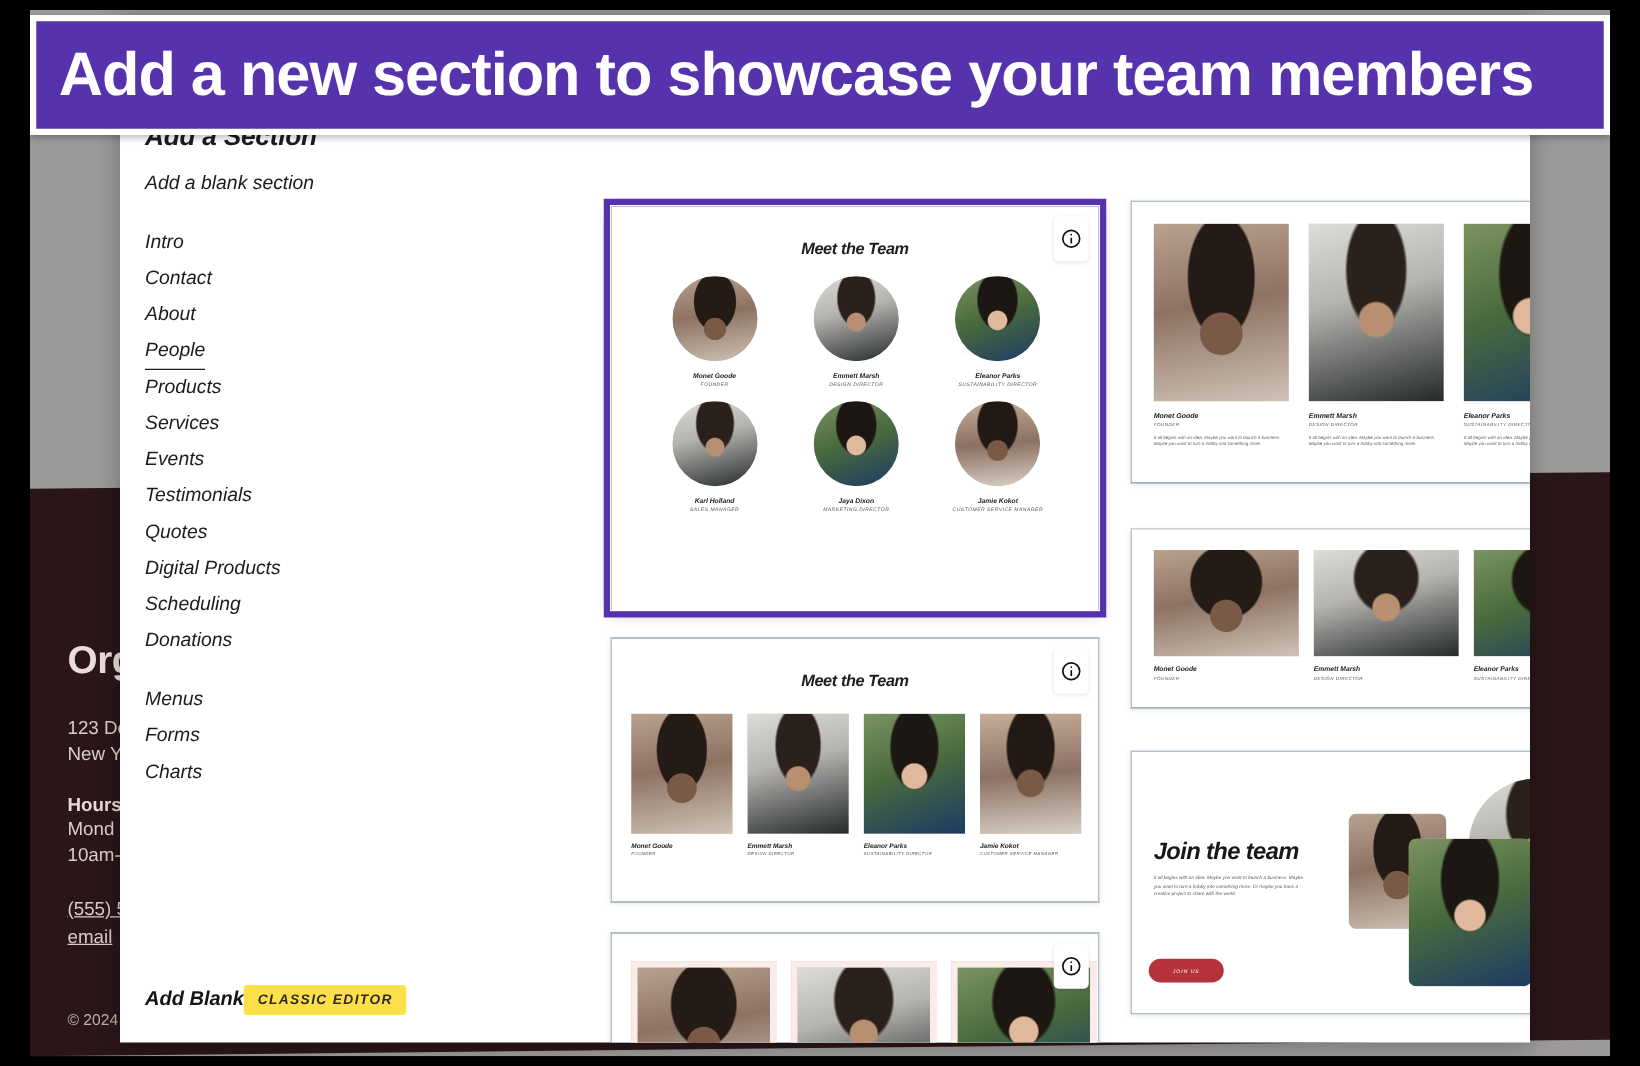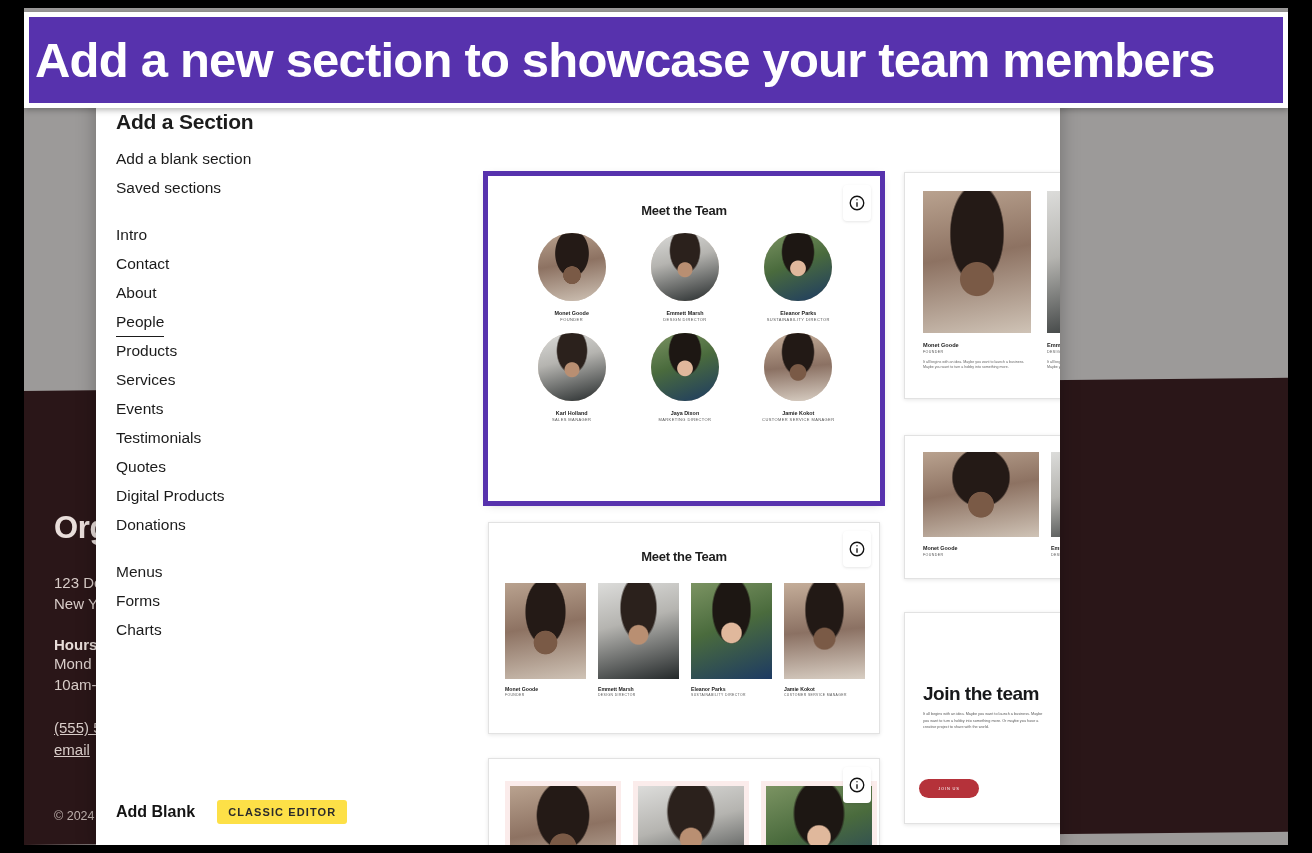--- a/index.html
+++ b/index.html
@@ -46,25 +46,26 @@
   }
   .bg-addr { font-size: 15px; line-height: 21px; color: #d9cdc9; margin-bottom: 22px;}
   .bg-hours-label { font-size: 15px; font-weight: 700; color: #e7dcd8; }
   .bg-hours { font-size: 15px; line-height: 21px; color: #d9cdc9; margin-bottom: 22px;}
   .bg-link { font-size: 15px; line-height: 22px; color: #d9cdc9; text-decoration: underline; display:block;}
   .bg-copy { position:absolute; left:30px; bottom: 22px; font-size: 12.5px; color: #bdb0ac;}
 
   
   .modal {
     position: absolute;
-    left: 96px; top: 24px;
-    width: 964px; height: 822px;
+    left: 96px; top: 12px;
+    width: 1128px; height: 822px;
     background: #ffffff;
     box-shadow: 0 2px 18px rgba(0,0,0,.28);
     overflow: hidden;
+    font-style: italic;
   }
   .modal-title {
     position: absolute; left: 20px; top: 86px;
     font-size: 21px; font-weight: 700; color: #1c1c1c; letter-spacing: -0.2px;
   }
 
   
   .sidebar {
     position: absolute; left: 0; top: 120px;
     width: 272px; height: 702px;
@@ -74,21 +75,21 @@
     font-size: 15.5px; color: #1b1b1b; line-height: 29px;
     cursor: pointer; display: inline-block;
   }
   .side-row { height: 29px; }
   .side-row.gap { height: 18px; }
   .side-item.active {
     border-bottom: 1.5px solid #1b1b1b; font-weight: 400;
   }
   .side-footer {
     position: absolute; left: 20px; bottom: 22px;
-    display: flex; align-items: center; gap: 22px;
+    display: flex; align-items: center; gap: 0;
   }
   .add-blank { font-size: 16px; font-weight: 700; color: #141414; }
   .classic-badge {
     background: #fde047; color: #2b2b2b;
     font-size: 11px; font-weight: 700; letter-spacing: 1.1px;
     padding: 6px 11px; border-radius: 3px;
   }
 
   
   .gallery { position: absolute; left: 292px; top: 140px; width: 836px; height: 690px; }
@@ -218,21 +219,21 @@
     border: 5px solid #ffffff;
     display: flex; align-items: center;
     z-index: 50;
     box-shadow: 0 2px 6px rgba(0,0,0,.3);
   }
   .banner-text {
     color: #ffffff;
     font-size: 49px;
     font-weight: 700;
     letter-spacing: -0.8px;
-    padding-left: 6px;
+    padding-left: 18px;
     white-space: nowrap;
   }
 
   
   .frame-top { position:absolute; left:0; top:0; width:1312px; height:8px; background:#000; z-index:60;}
   .frame-left { position:absolute; left:0; top:0; width:24px; height:853px; background:#000; z-index:60;}
   .frame-right { position:absolute; right:0; top:0; width:24px; height:853px; background:#000; z-index:60;}
   .frame-bottom { position:absolute; left:0; bottom:0; width:1312px; height:8px; background:#000; z-index:60;}
 
   .clearfix::after { content:""; display:block; clear:both; }
@@ -262,33 +263,33 @@
 
     </div>
   </div>
 
   <div class="modal">
 
     <div class="modal-title">Add a Section</div>
 
     <div class="sidebar">
       <div class="side-row"><span class="side-item">Add a blank section</span></div>
-      <div class="side-row"><span class="side-item">Saved sections</span></div>
       <div class="side-row gap"></div>
 
       <div class="side-row"><span class="side-item">Intro</span></div>
       <div class="side-row"><span class="side-item">Contact</span></div>
       <div class="side-row"><span class="side-item">About</span></div>
       <div class="side-row"><span class="side-item active">People</span></div>
       <div class="side-row"><span class="side-item">Products</span></div>
       <div class="side-row"><span class="side-item">Services</span></div>
       <div class="side-row"><span class="side-item">Events</span></div>
       <div class="side-row"><span class="side-item">Testimonials</span></div>
       <div class="side-row"><span class="side-item">Quotes</span></div>
       <div class="side-row"><span class="side-item">Digital Products</span></div>
+      <div class="side-row"><span class="side-item">Scheduling</span></div>
       <div class="side-row"><span class="side-item">Donations</span></div>
       <div class="side-row gap"></div>
 
       <div class="side-row"><span class="side-item">Menus</span></div>
       <div class="side-row"><span class="side-item">Forms</span></div>
       <div class="side-row"><span class="side-item">Charts</span></div>
     </div>
 
     <div class="side-footer">
       <span class="add-blank">Add Blank</span>

